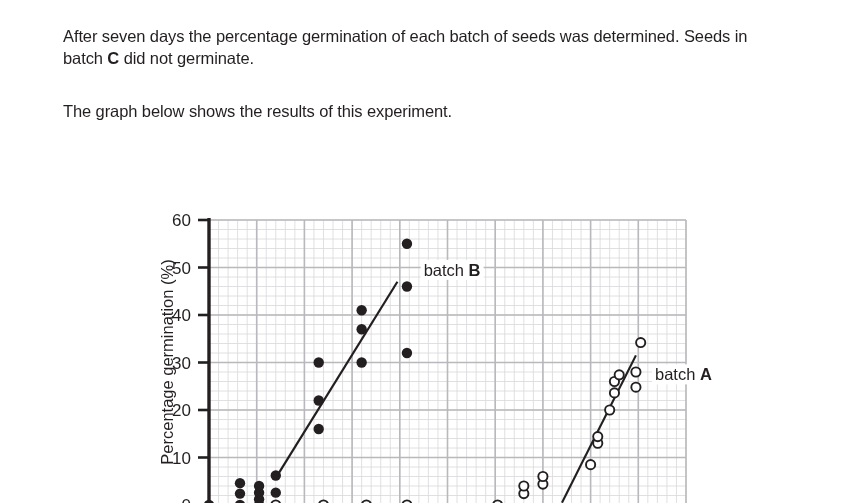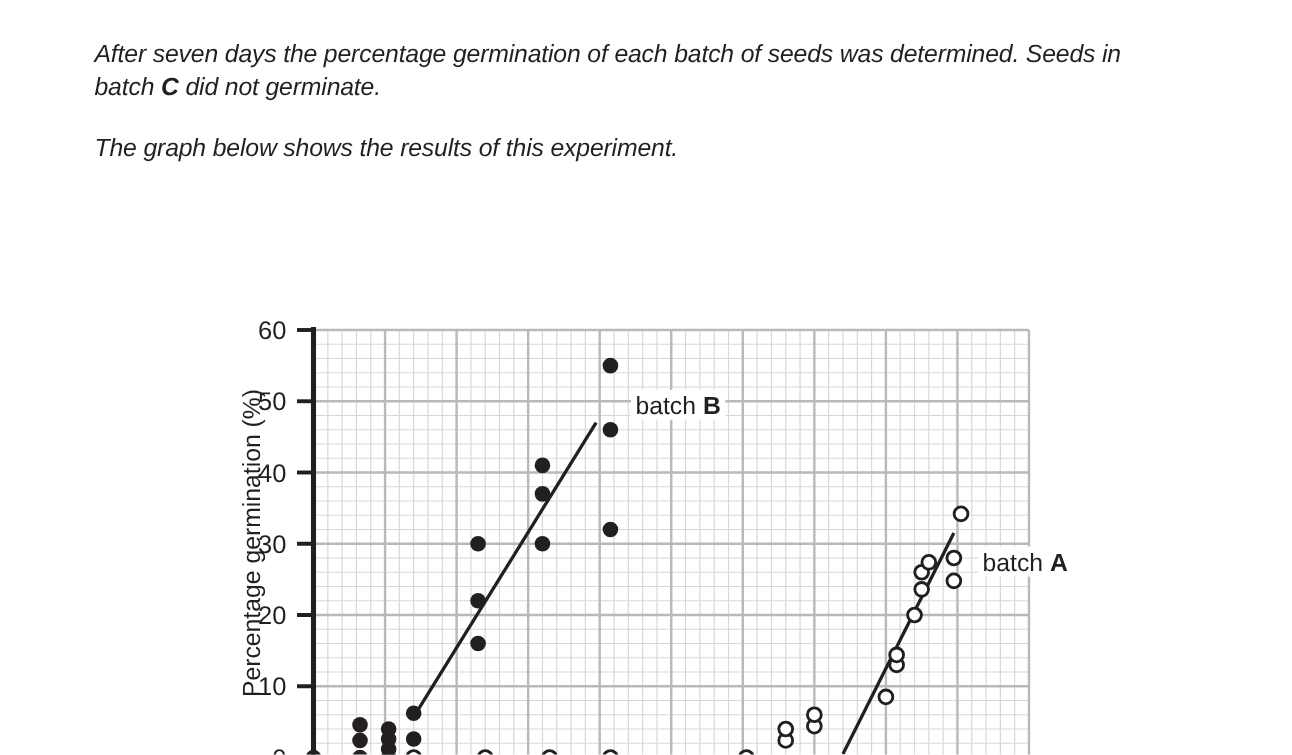--- a/index.html
+++ b/index.html
@@ -21,23 +21,22 @@
     position: absolute;
     left: 63px;
     top: 8px;
     width: 690px;
   }
   .para {
     font-size: 16.5px;
     line-height: 22px;
     color: #231f20;
     letter-spacing: -0.1px;
-    font-style: italic;
-  }
-  .para + .para { margin-top: 19px; }
+  }
+  .para + .para { margin-top: 31px; }
   .para b { font-weight: bold; }
 
   
   #figure {
     position: absolute;
     left: 0;
     top: 100px;
     width: 861px;
     height: 403px;
   }

